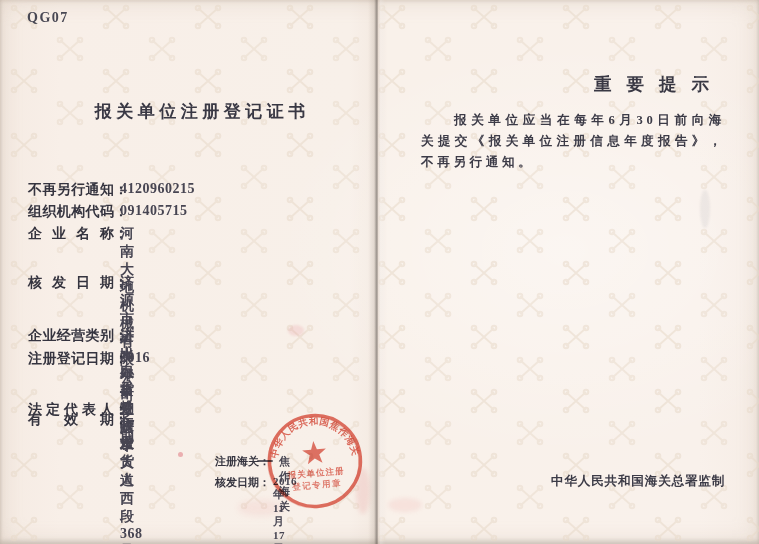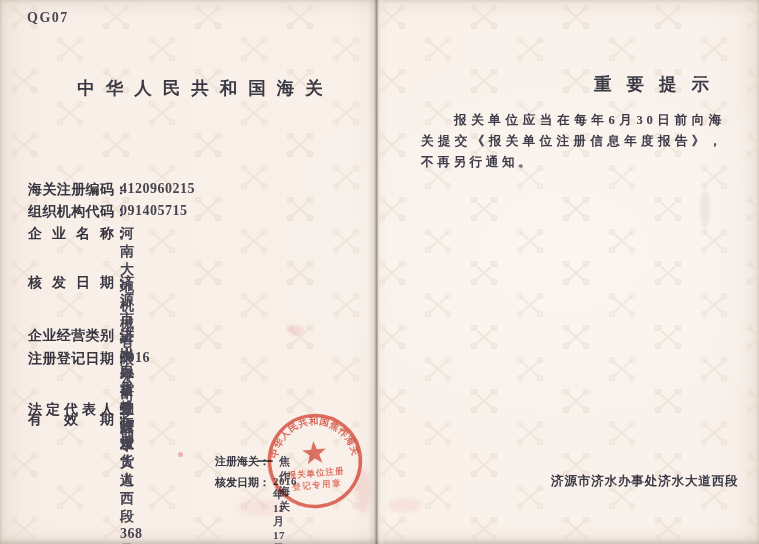--- a/index.html
+++ b/index.html
@@ -79,24 +79,24 @@
   <div class="smudge s2"></div>
   <div class="smudge s3"></div>
   <div class="smudge s4"></div>
   <div class="smudge s5"></div>
   <div class="smudge s6"></div>
 
   <div class="fold"></div>
 
   <div class="txt qg" style="left:27px;top:11px;">QG07</div>
 
-  <div class="txt t1">中华人民共和国海关</div>
+  <div class="txt t2">报关单位注册登记证书</div>
 
   <div class="row" style="top:181px;">
-    <span class="lab">海关注册编码</span><span class="colon">：</span>
+    <span class="lab">不再另行通知</span><span class="colon">：</span>
     <span class="val">4120960215</span>
   </div>
   <div class="row" style="top:203px;">
     <span class="lab">组织机构代码</span><span class="colon">：</span>
     <span class="val">091405715</span>
   </div>
   <div class="row" style="top:225px;">
     <span class="lab">企业名称</span><span class="colon">：</span>
     <span class="val">河南大地机械有限公司</span>
   </div>
@@ -141,15 +141,15 @@
     <text font-family="'Liberation Serif','DejaVu Serif',serif" font-size="9.5" font-weight="bold" fill="#d84231" opacity="0.85" letter-spacing="0.5">
       <textPath href="#arcTop" startOffset="0">中华人民共和国焦作海关</textPath>
     </text>
     <polygon opacity="0.8" fill="#d84231" points="53,32 55.9,40.5 64.9,40.6 57.8,46 60.3,54.6 53,49.5 45.7,54.6 48.2,46 41.1,40.6 50.1,40.5"></polygon>
     <text x="53" y="67" text-anchor="middle" font-family="'Liberation Serif','DejaVu Serif',serif" font-size="8.5" font-weight="bold" fill="#d84231" opacity="0.78" letter-spacing="1">报关单位注册</text>
     <text x="53" y="79" text-anchor="middle" font-family="'Liberation Serif','DejaVu Serif',serif" font-size="8.5" font-weight="bold" fill="#d84231" opacity="0.72" letter-spacing="1.5">登记专用章</text>
   </svg>
 
   <div class="txt rt">重要提示</div>
   <div class="para">报关单位应当在每年6月30日前向海关提交《报关单位注册信息年度报告》，不再另行通知。</div>
-  <div class="txt producer">济源市济水办事处济水大道西段</div>
+  <div class="txt producer">中华人民共和国海关总署监制</div>
 
 </div>
 
 </body></html>

